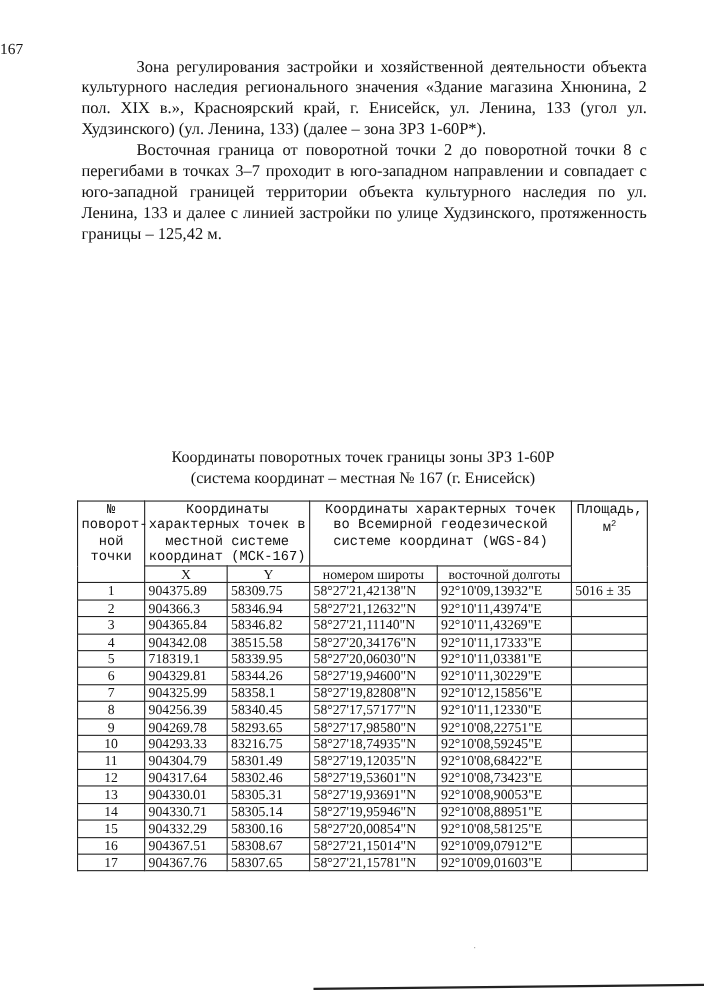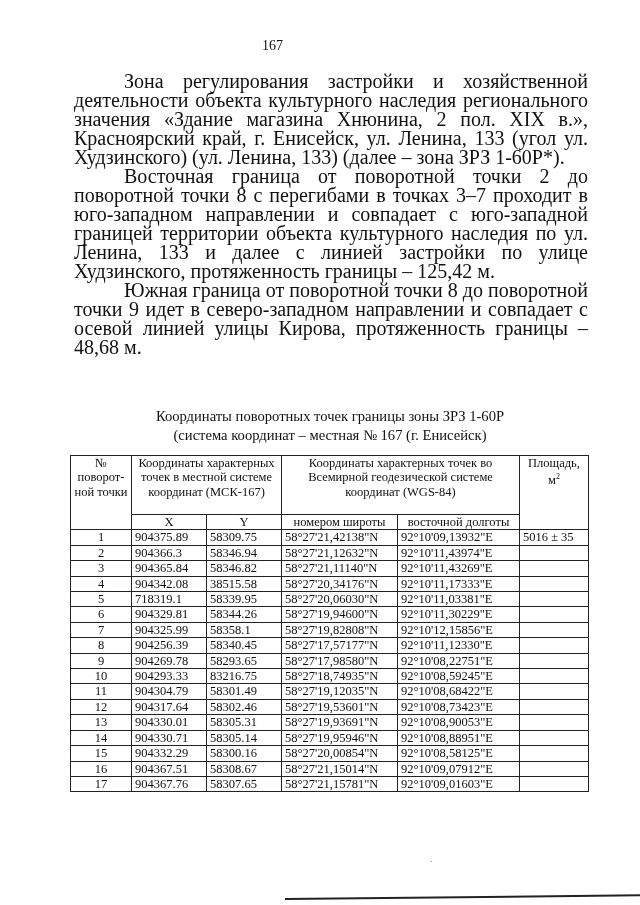--- a/index.html
+++ b/index.html
@@ -2,62 +2,61 @@
 <html><head>
   <meta charset="utf-8">
   <style>
     html, body { margin: 0; padding: 0; }
     body {
       width: 640px; height: 905px; background: #ffffff; position: relative;
       overflow: hidden; color: #111;
       font-family: "Liberation Serif", "DejaVu Serif", serif;
     }
     .page-number {
-      position: absolute; top: 38px; left: 0; width: 545px; text-align: center;
+      position: absolute; top: 38px; left: 0; width: 545px; 
       font-size: 14px;
     }
     .body-text {
-      position: absolute; top: 72px; left: 74px; width: 514px;
-      font-size: 20px; line-height: 19px;
+      position: absolute; top: 52px; left: 74px; width: 514px;
+      font-size: 15px; line-height: 19px;
     }
     .body-text p { margin: 0; text-align: justify; text-indent: 50px; }
     .table-title {
       position: absolute; top: 407px; left: 0; width: 660px; text-align: center;
       font-size: 14.6px; line-height: 19px;
     }
     table.coords {
       position: absolute; top: 455px; left: 70px; width: 518px;
       border-collapse: collapse; font-size: 12.5px; table-layout: fixed;
     }
     table.coords th, table.coords td {
       border: 1px solid #222; padding: 0 3px; font-weight: normal;
       line-height: 14.4px; vertical-align: top;
     }
     table.coords th { text-align: center; }
     table.coords td { height: 14.4px; white-space: nowrap; }
     td.c-num { text-align: center; }
     td.c-x, td.c-y, td.c-lat, td.c-lon, td.c-area { text-align: left; }
-    th.h-main { height: 58px; }
+    th.h-main { height: 58px; font-family: Liberation Mono, monospace; }
     th.sub-lat, th.sub-lon { text-align: left; }
     .sup { font-size: 8px; vertical-align: 5px; }
     .scan-line {
       position: absolute; left: 285px; top: 898px; width: 360px; height: 2px;
       background: #222; transform: rotate(-0.6deg); transform-origin: left center;
     }
     .speck { position: absolute; left: 431px; top: 861px; width: 1px; height: 1px; background: #999; }
   </style>
 </head>
 <body>
 
 <div class="page-number">167</div>
 
 <div class="body-text">
   <p>Зона регулирования застройки и хозяйственной деятельности объекта культурного наследия регионального значения «Здание магазина Хнюнина, 2 пол. XIX в.», Красноярский край, г. Енисейск, ул. Ленина, 133 (угол ул. Худзинского) (ул. Ленина, 133) (далее – зона ЗРЗ 1-60Р*).</p>
   <p>Восточная граница от поворотной точки 2 до поворотной точки 8 с перегибами в точках 3–7 проходит в юго-западном направлении и совпадает с юго-западной границей территории объекта культурного наследия по ул. Ленина, 133 и далее с линией застройки по улице Худзинского, протяженность границы – 125,42 м.</p>
-  <p>Южная граница от поворотной точки 8 до поворотной точки 9 идет в северо-западном направлении и совпадает с осевой линией улицы Кирова, протяженность границы – 48,68 м.</p>
 </div>
 
 <div class="table-title">
   <div>Координаты поворотных точек границы зоны ЗРЗ 1-60Р</div>
   <div>(система координат – местная № 167 (г. Енисейск)</div>
 </div>
 
 <table class="coords">
   <colgroup>
     <col style="width:61px">

